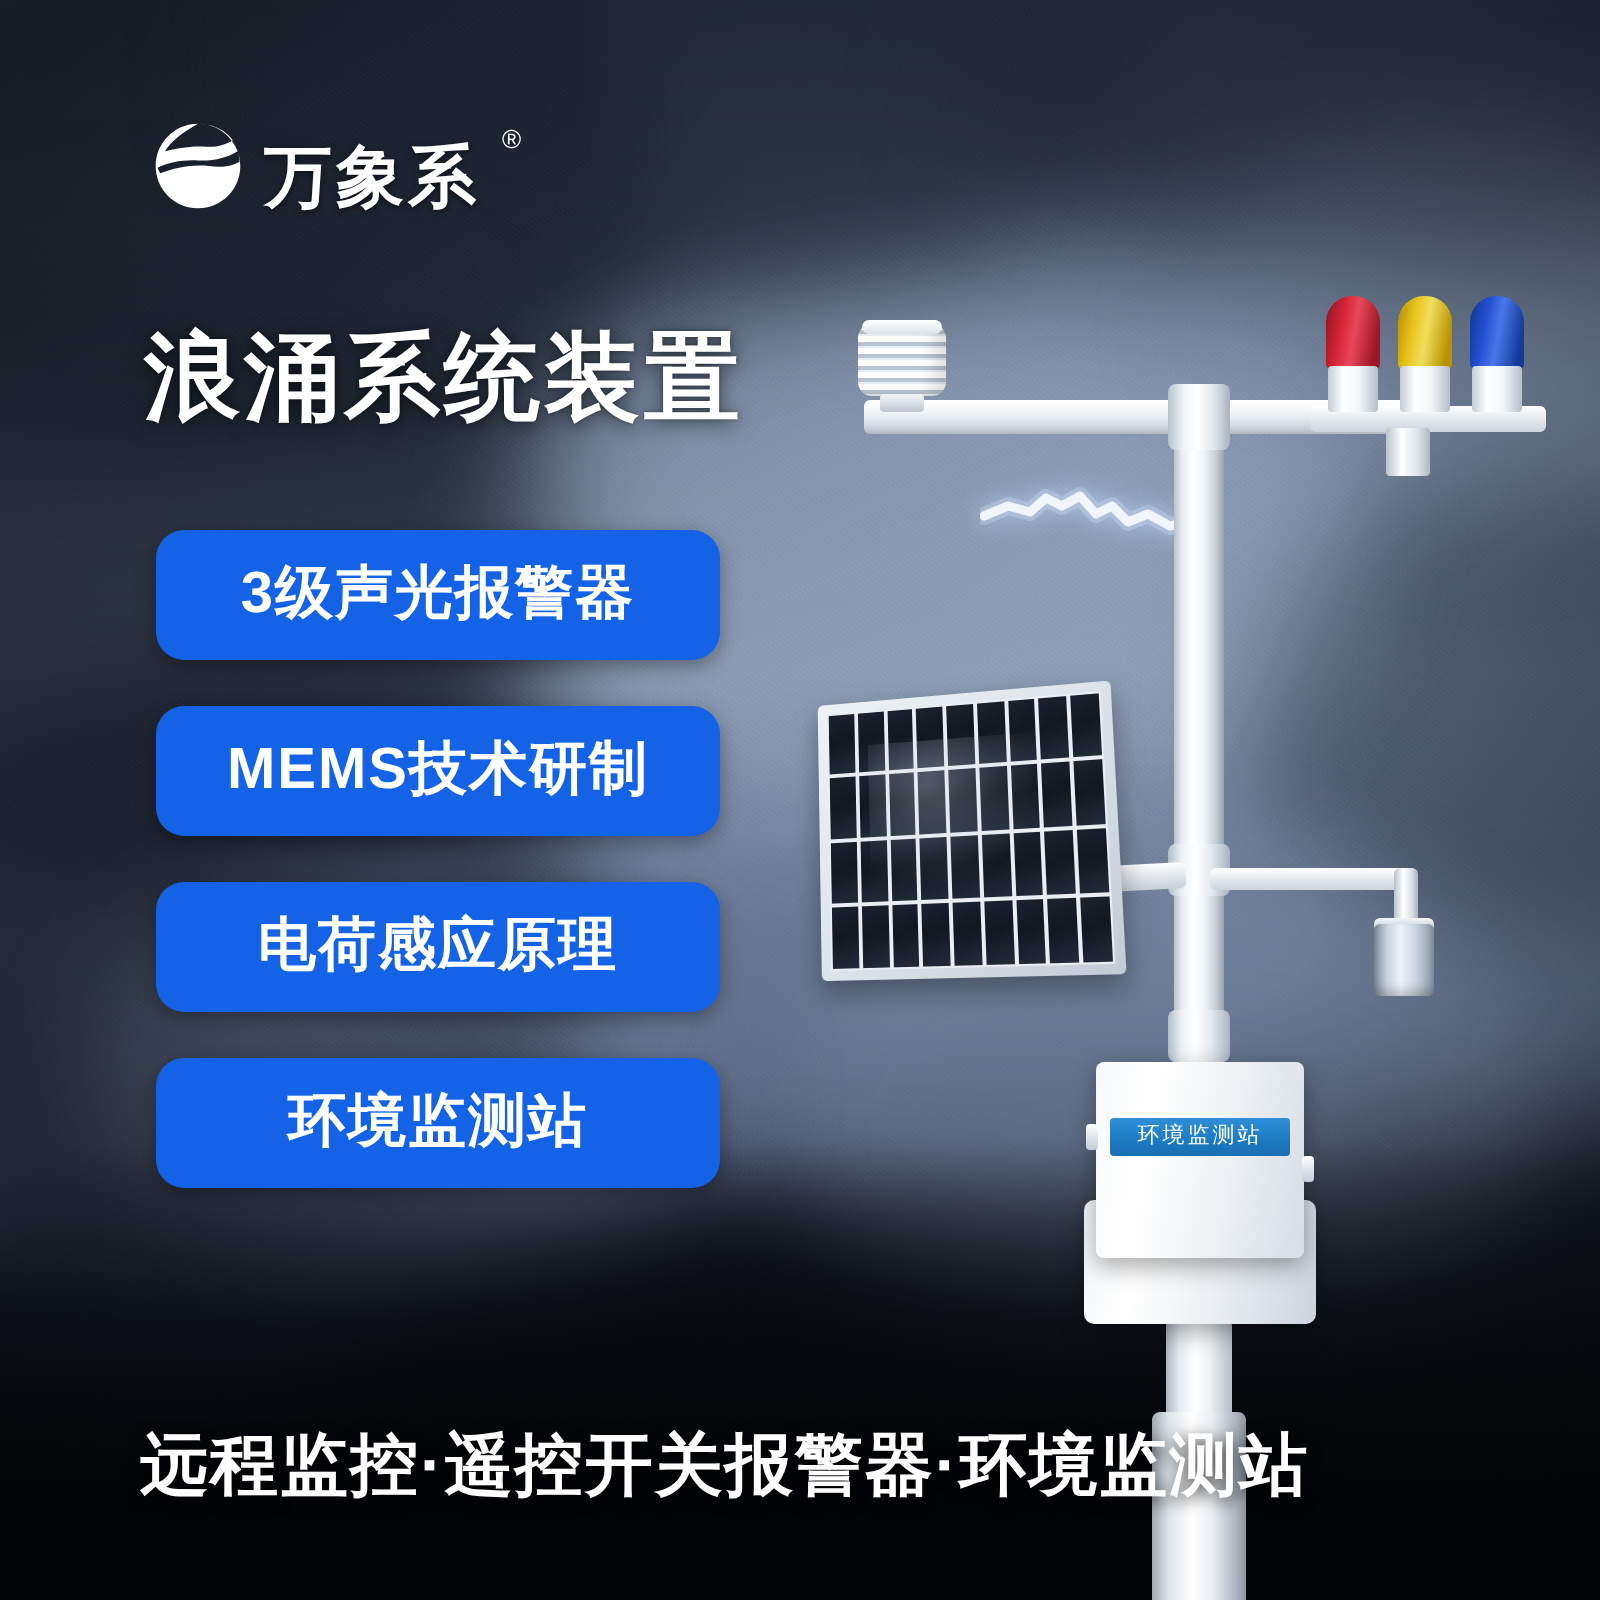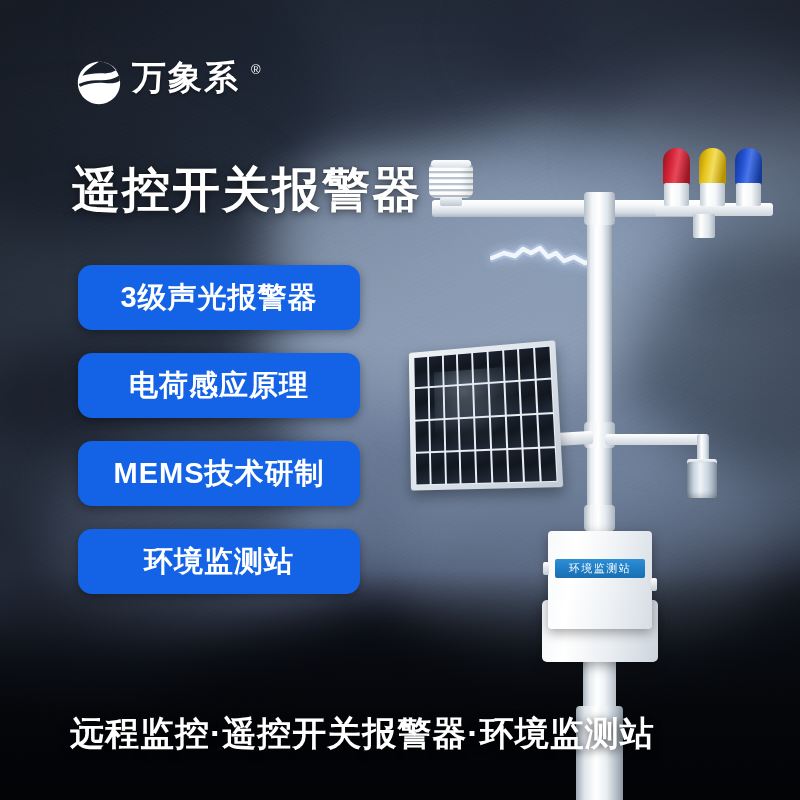--- a/index.html
+++ b/index.html
@@ -91,21 +91,21 @@
     pointer-events: none;
     filter: drop-shadow(0 0 6px rgba(200,220,255,0.85));
   }
 
   
   .logo-row {
     position: absolute;
     left: 76px;
     top: 60px;
     display: flex;
-    align-items: flex-start;
+    align-items: flex-end;
     gap: 10px;
   }
   .logo-mark { width: 46px; height: 46px; flex: 0 0 auto; }
   .logo-text {
     color: #ffffff;
     font-size: 34px;
     font-weight: bold;
     letter-spacing: 2px;
     line-height: 1;
     text-shadow: 0 1px 3px rgba(0,0,0,0.55);
@@ -579,31 +579,31 @@
     <svg class="logo-mark" viewBox="0 0 100 100">
       <path d="M50 4 C75.4 4 96 24.6 96 50 C96 75.4 75.4 96 50 96 C24.6 96 4 75.4 4 50 C4 24.6 24.6 4 50 4 Z
                M50 4 C32 14 20 24 14 34 C26 31 42 28 58 29 C70 30 80 27 88 22 C80 11 66 4 50 4 Z
                M9 58 C24 52 44 48 62 50 C76 52 88 50 95 45 C95 41 94 37 93 34 C82 41 66 45 50 44 C34 43 18 46 6 52 C6.8 54 7.8 56 9 58 Z
                M16 72 C30 66 48 62 64 64 C76 66 86 64 92 60 C90 66 87 71 83 76 C72 78 58 79 46 78 C34 77 24 78 17 80 C16.6 77 16.2 74.5 16 72 Z" fill="#ffffff"></path>
     </svg>
     <div class="logo-text">万象系</div>
     <div class="logo-reg">®</div>
   </div>
 
-  <div class="headline">遥控开关报警器</div>
+  <div class="headline">浪涌系统装置</div>
 
   <div class="features">
     <div class="pill">
       <span>3级声光报警器</span>
     </div>
     <div class="pill">
+      <span>MEMS技术研制</span>
+    </div>
+    <div class="pill">
       <span>电荷感应原理</span>
-    </div>
-    <div class="pill">
-      <span>MEMS技术研制</span>
     </div>
     <div class="pill">
       <span>环境监测站</span>
     </div>
   </div>
 
   <div class="tagline">远程监控·遥控开关报警器·环境监测站</div>
 
 </div>
 

